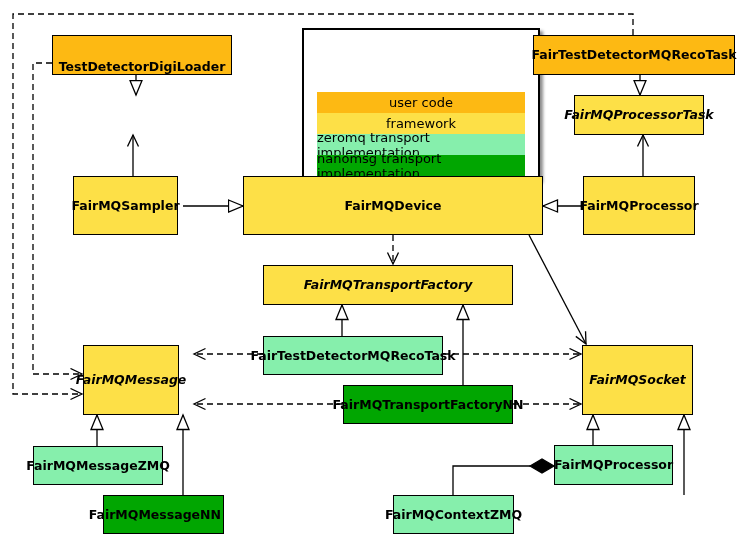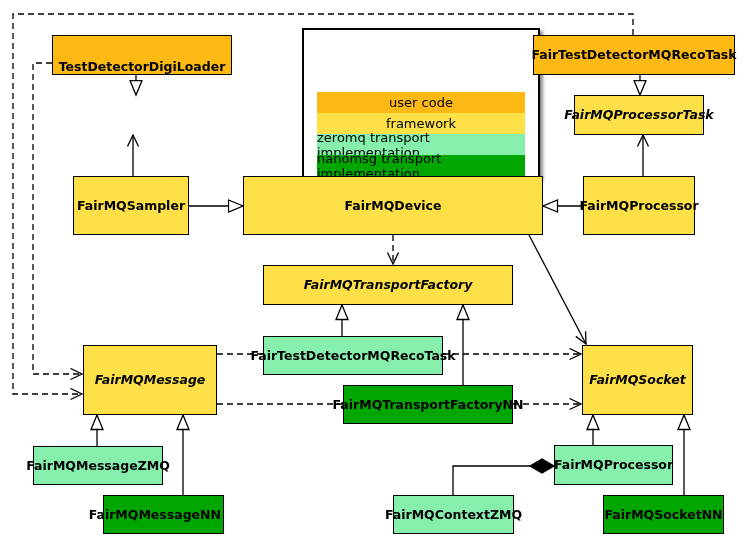--- a/index.html
+++ b/index.html
@@ -92,21 +92,21 @@
 
   <div class="node c-yellow" style="left:533px; top:35px; width:202px; height:40px;">
     <span>FairTestDetectorMQRecoTask</span>
   </div>
 
 
   <div class="node c-blue abstract" style="left:574px; top:95px; width:130px; height:40px;">
     <span>FairMQProcessorTask</span>
   </div>
 
-  <div class="node c-blue" style="left:73px; top:176px; width:116px; height:59px;">
+  <div class="node c-blue" style="left:73px; top:176px; width:105px; height:59px;">
     <span>FairMQSampler</span>
   </div>
 
   <div class="node c-blue" style="left:243px; top:176px; width:300px; height:59px;">
     <span>FairMQDevice</span>
   </div>
 
   <div class="node c-blue" style="left:583px; top:176px; width:112px; height:59px;">
     <span>FairMQProcessor</span>
   </div>
@@ -116,41 +116,38 @@
   </div>
 
   <div class="node c-red" style="left:263px; top:336px; width:180px; height:39px;">
     <span>FairTestDetectorMQRecoTask</span>
   </div>
 
   <div class="node c-green" style="left:343px; top:385px; width:170px; height:39px;">
     <span>FairMQTransportFactoryNN</span>
   </div>
 
-  <div class="node c-blue abstract" style="left:83px; top:345px; width:134px; height:70px;text-align:right;">
+  <div class="node c-blue abstract" style="left:83px; top:345px; width:96px; height:70px;text-align:right;">
     <span>FairMQMessage</span>
   </div>
 
   <div class="node c-blue abstract" style="left:582px; top:345px; width:111px; height:70px;">
     <span>FairMQSocket</span>
   </div>
 
   <div class="node c-red" style="left:33px; top:446px; width:130px; height:39px;">
     <span>FairMQMessageZMQ</span>
   </div>
 
   <div class="node c-green" style="left:103px; top:495px; width:121px; height:39px;justify-content:flex-end;">
     <span>FairMQMessageNN</span>
   </div>
 
   <div class="node c-red" style="left:554px; top:445px; width:119px; height:40px;">
     <span>FairMQProcessor</span>
   </div>
 
-  <div class="node c-green" style="left:603px; top:495px; width:121px; height:39px;">
-    <span>FairMQSocketNN</span>
-  </div>
 
   <div class="node c-red" style="left:393px; top:495px; width:121px; height:39px;">
     <span>FairMQContextZMQ</span>
   </div>
 
 </div>
 
 </body></html>

